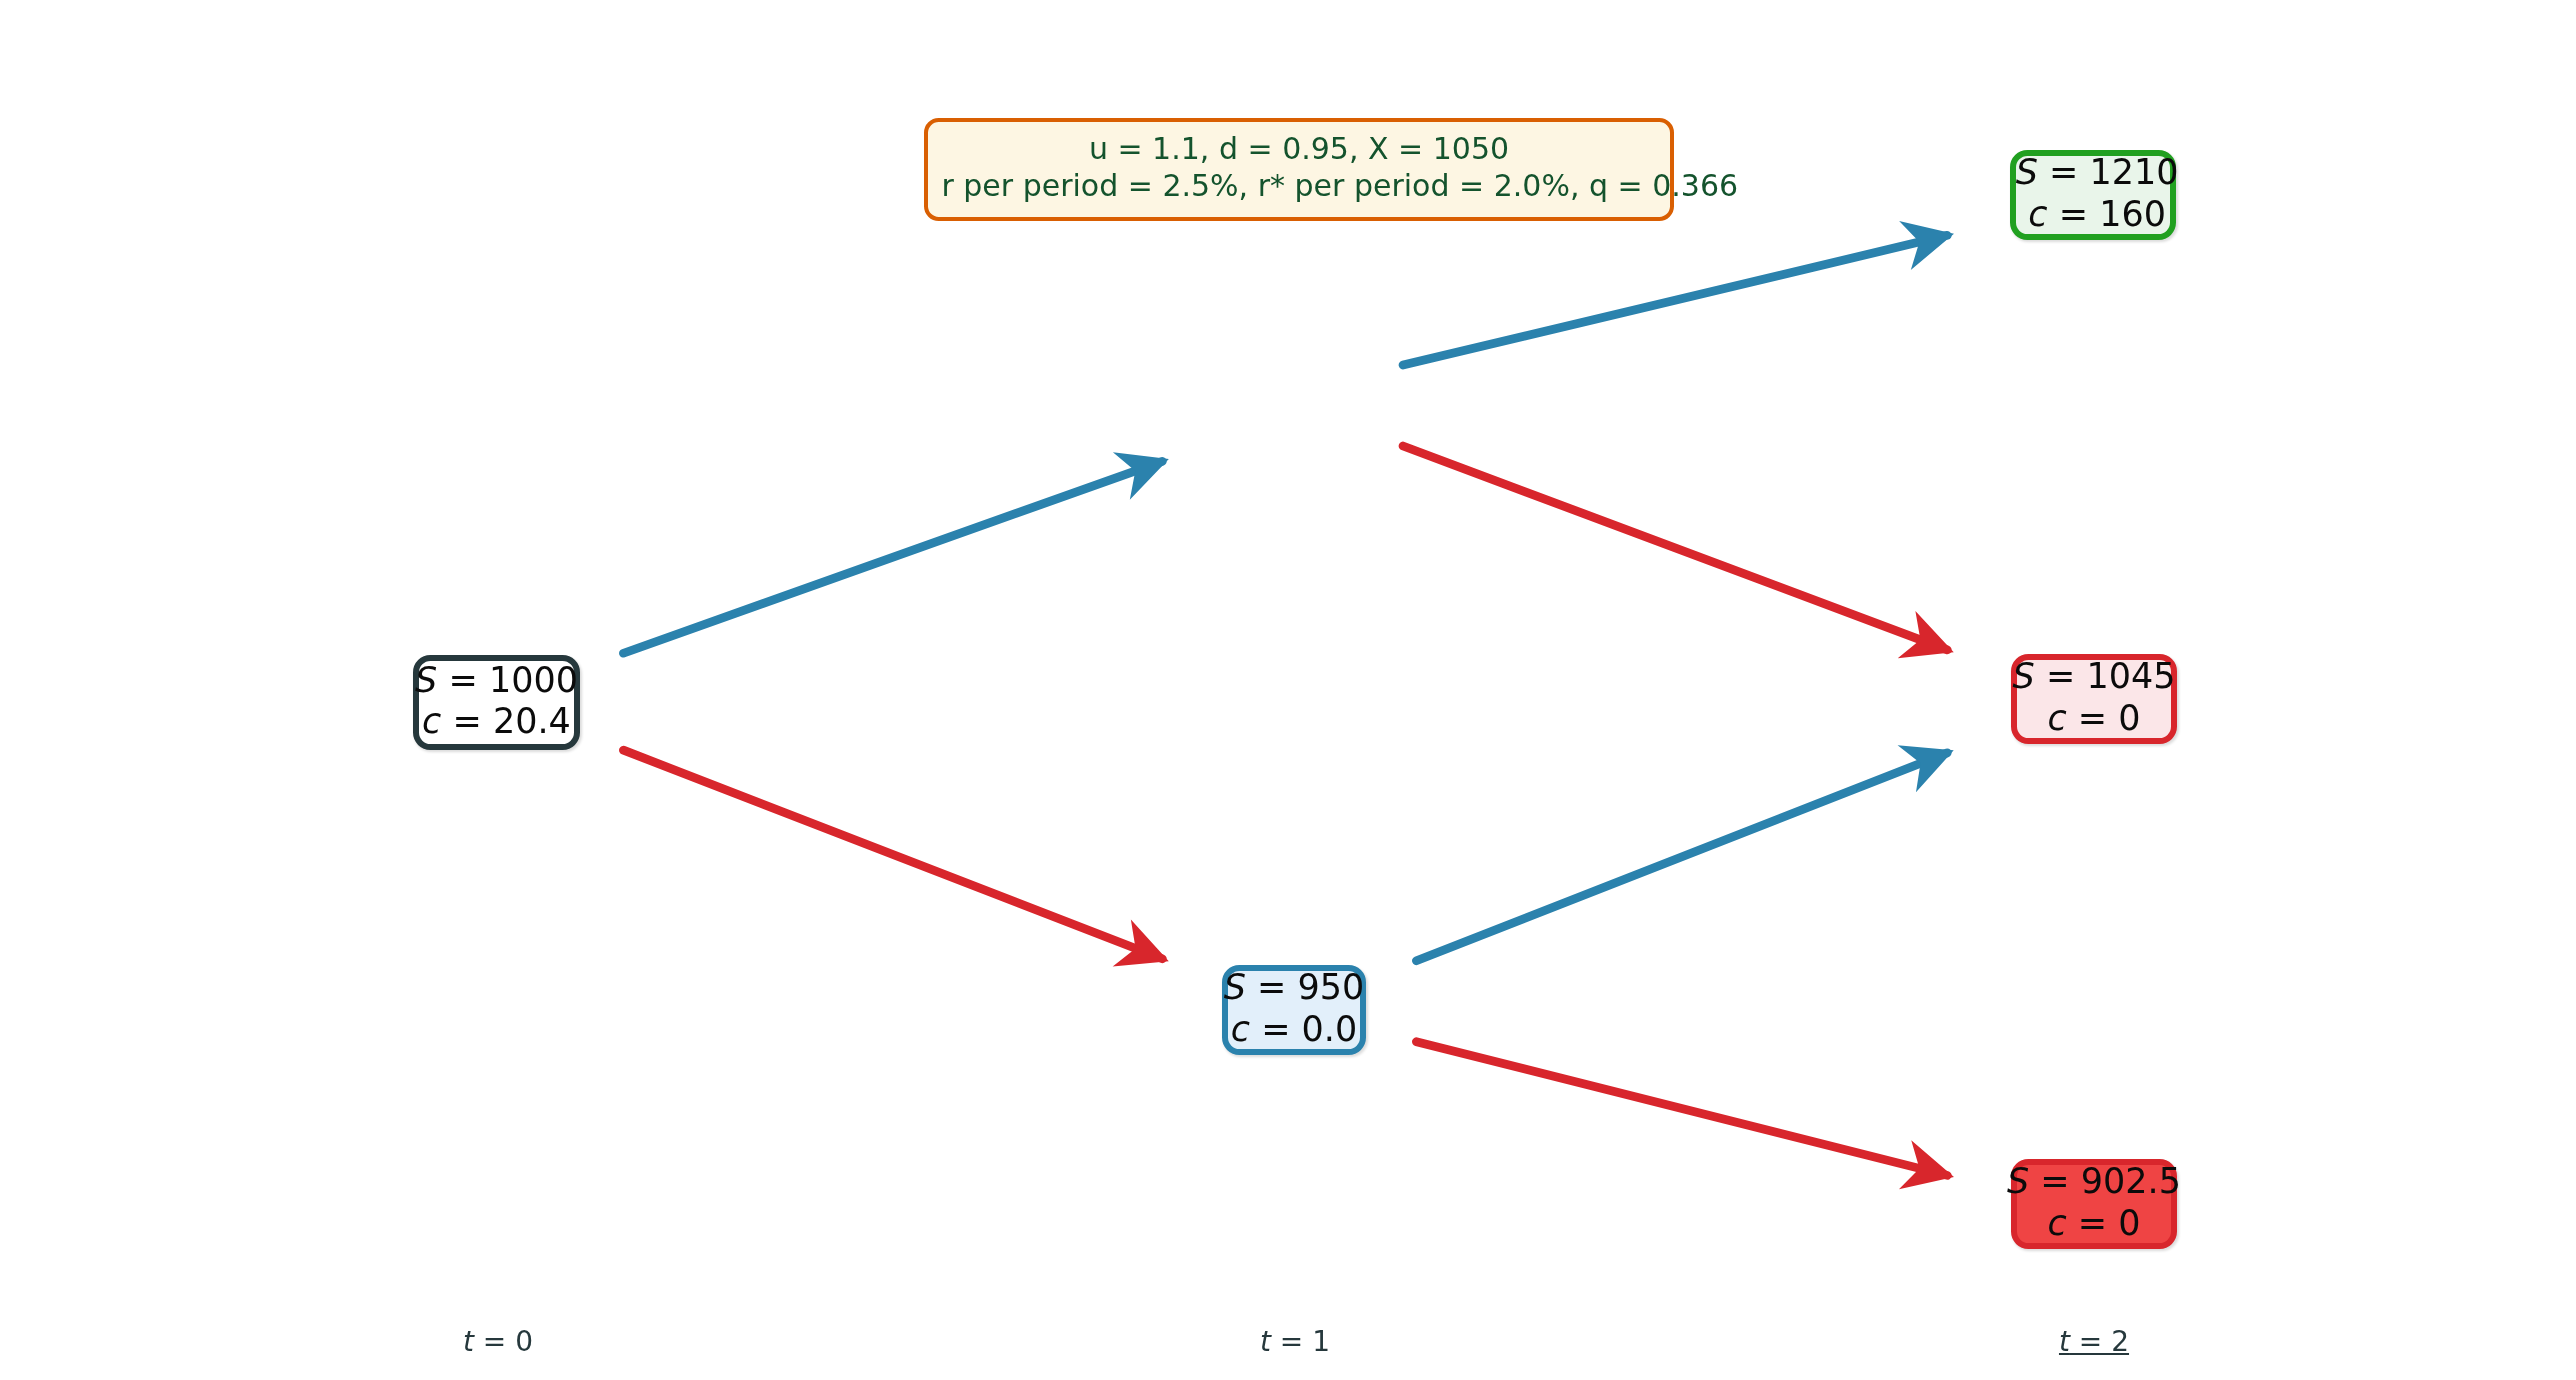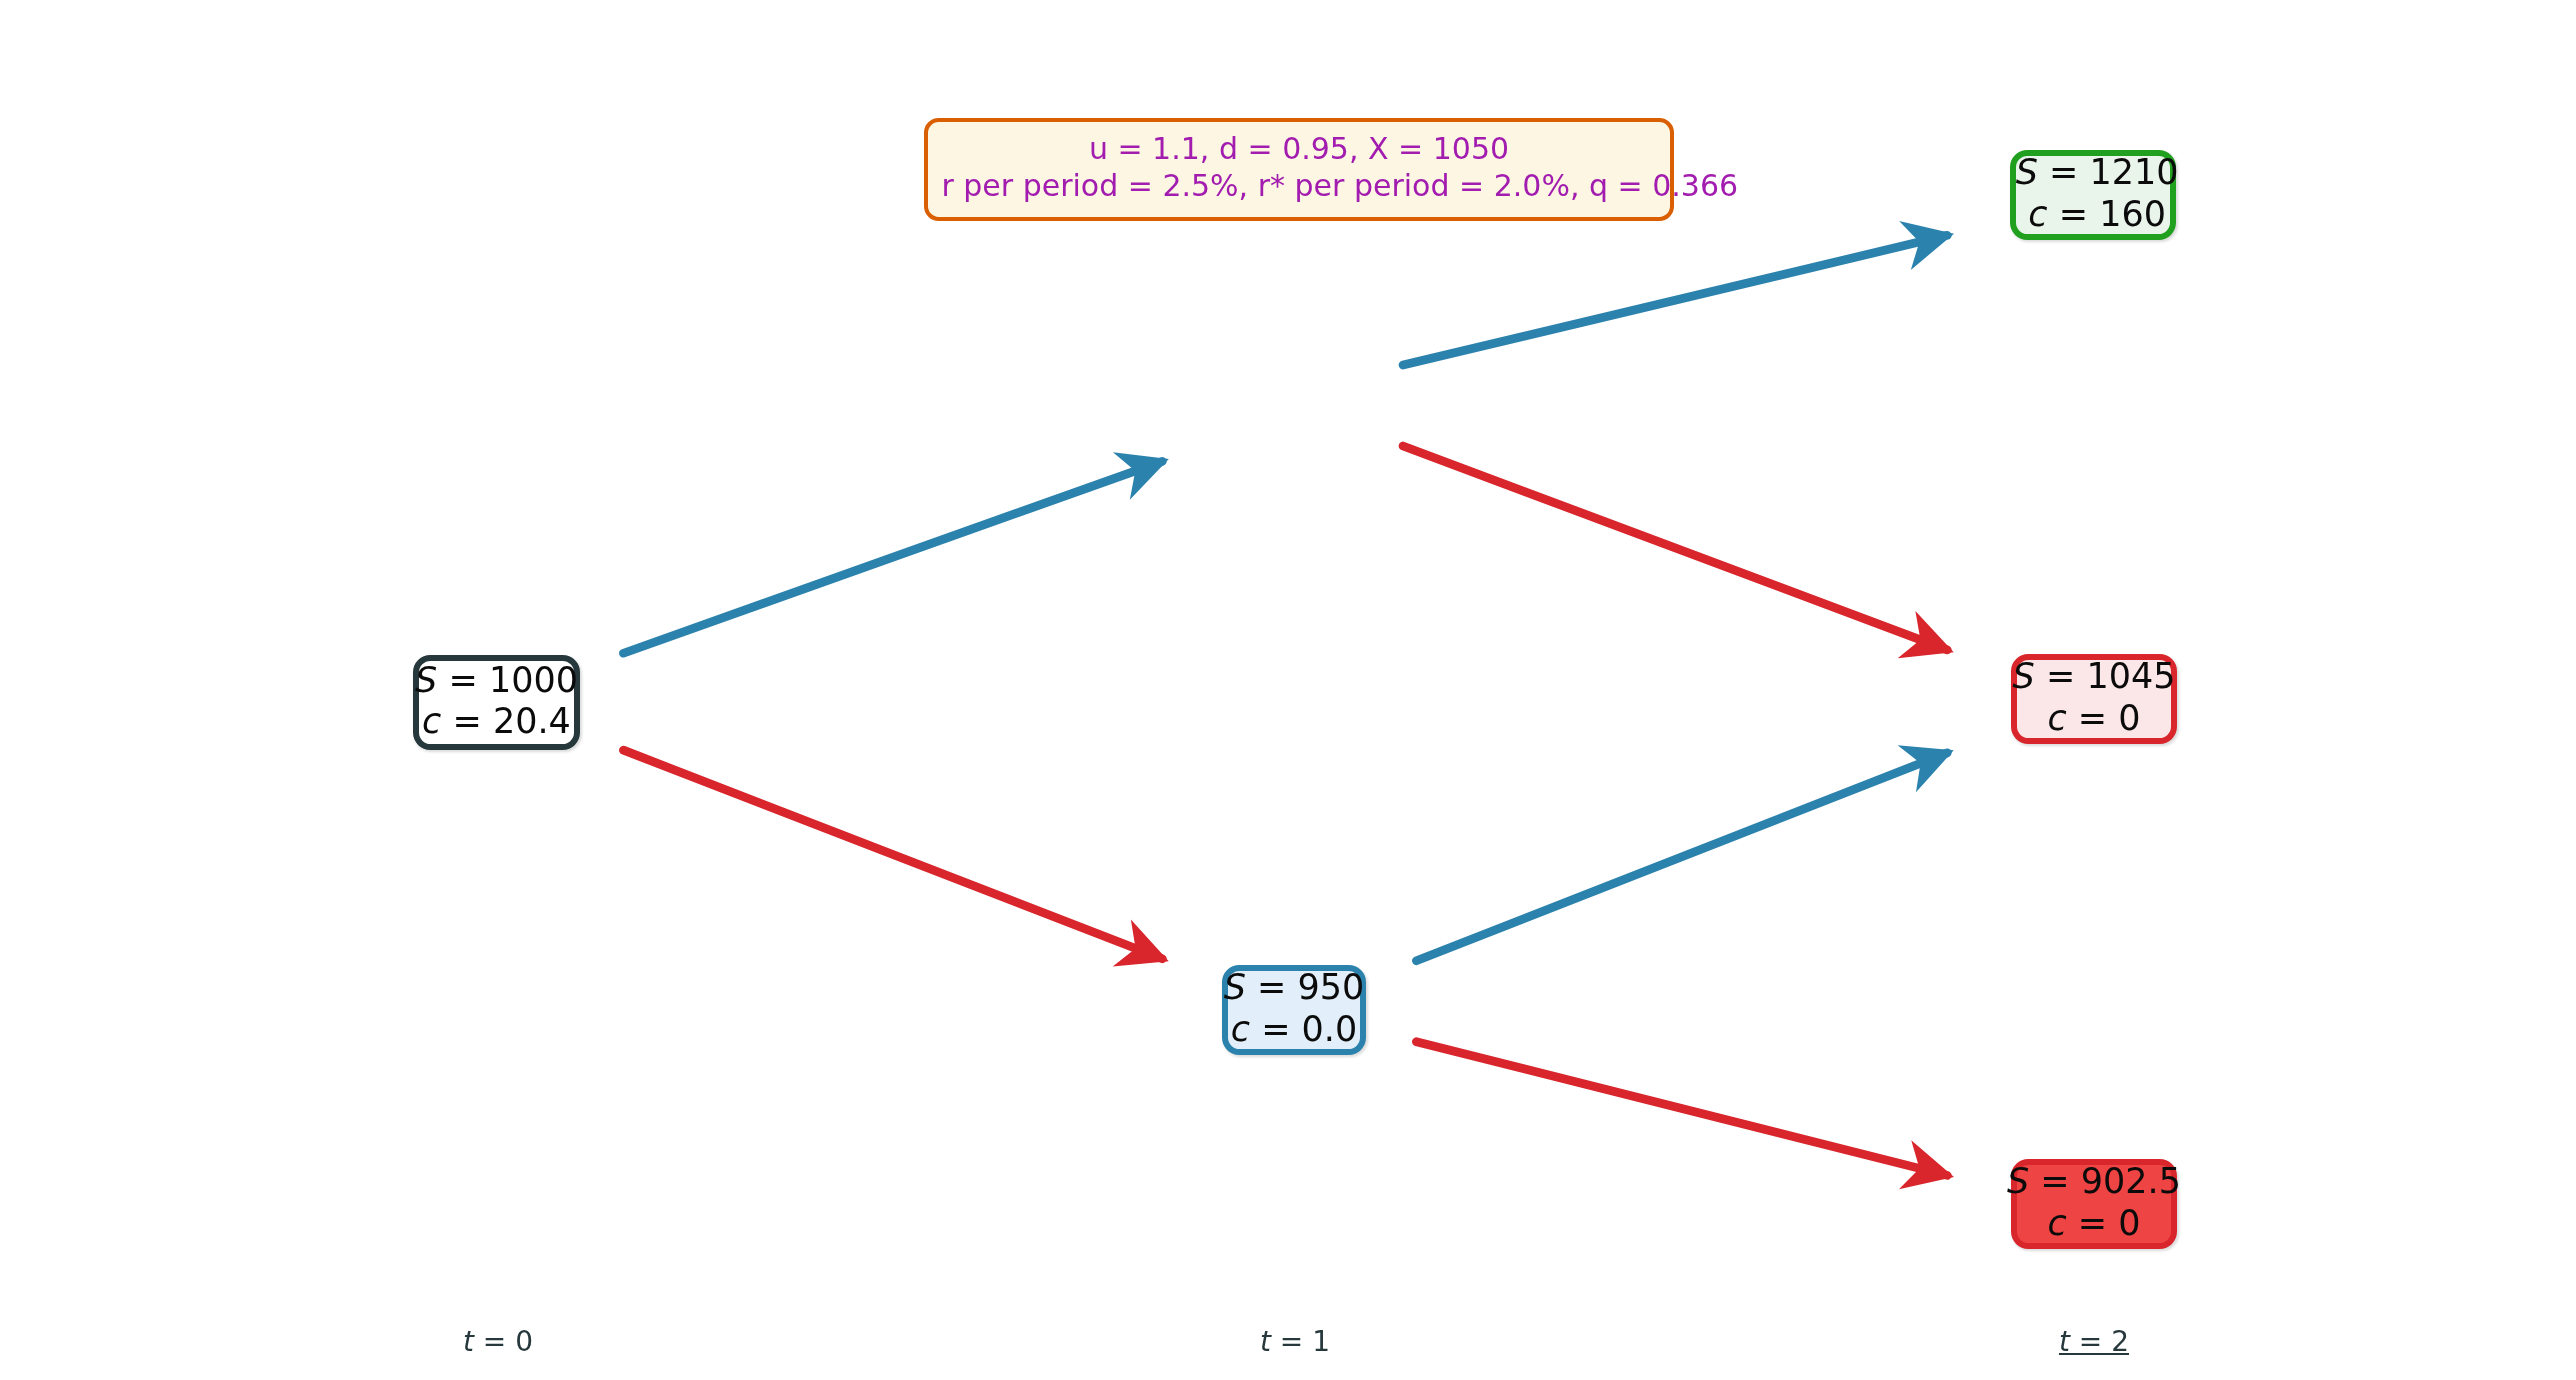--- a/index.html
+++ b/index.html
@@ -54,21 +54,21 @@
     box-sizing: border-box;
     background: #fdf6e3;
     border: 4px solid #d95f02;
     border-radius: 14.7px;
     padding: 9.4px 13.4px 12px 13.4px;
     text-align: center;
   }
   .param-line {
     font-family: "DejaVu Sans", sans-serif;
     font-size: 30px;
-    color: #a21caf;
+    color: #14532d;
     line-height: 1.22;
     white-space: nowrap;
   }
 
   
   .node {
     position: absolute;
     box-sizing: border-box;
     border-radius: 17.4px;
     display: flex;

